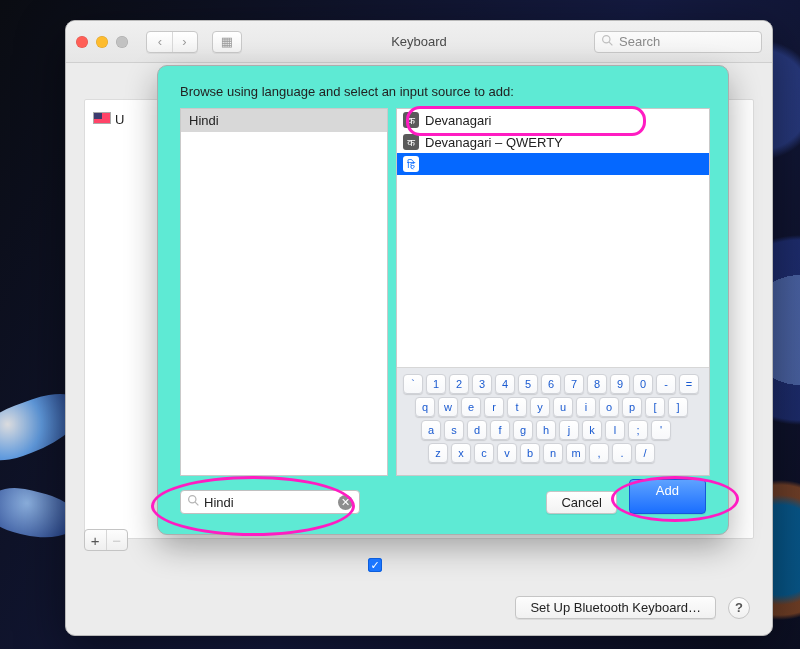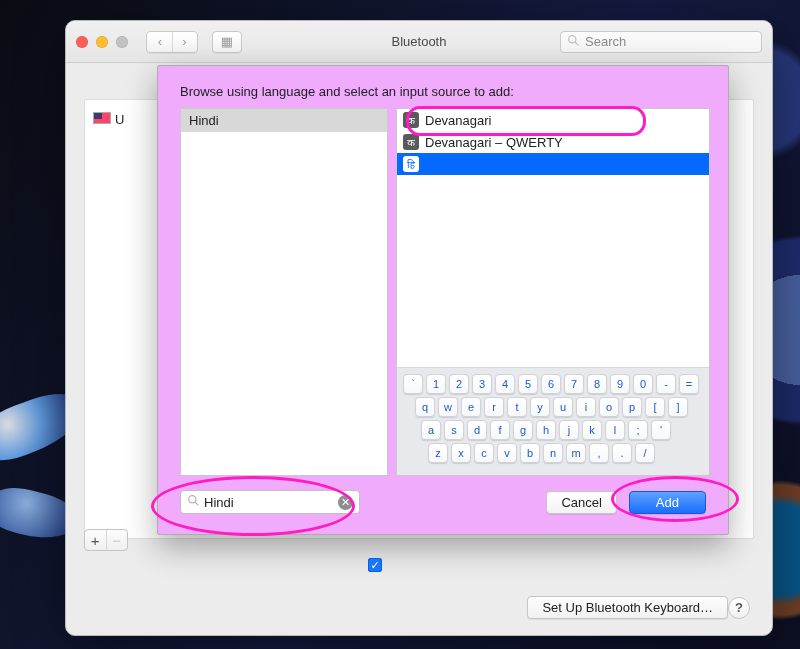--- a/index.html
+++ b/index.html
@@ -73,21 +73,21 @@
   .nav-box span { display:flex; align-items:center; justify-content:center; width:24px; height:100%; }
   .nav-box span + span { border-left: 1px solid #d8d8d8; }
   .apps-box { width: 30px; margin-left: 6px; font-size: 13px; }
   .title-text {
     position: absolute; left: 0; right: 0; text-align: center;
     font-size: 13px; color: #4a4a4a;
     pointer-events: none;
   }
   .search-field {
     margin-left: auto;
-    width: 202px; height: 22px;
+    width: 168px; height: 22px;
     background: linear-gradient(#fbfbfb,#f3f3f3);
     border: 1px solid #c8c8c8;
     border-radius: 4px;
     display: flex; align-items: center;
     padding: 0 6px;
     color: #8a8a8a;
     font-size: 13px;
   }
   .search-field .mag { margin-right: 5px; opacity: .5; font-weight:700; }
 
@@ -113,38 +113,38 @@
   .addrm {
     position: absolute; left: 18px; bottom: 84px;
     width: 44px; height: 22px;
     background: linear-gradient(#fdfdfd,#efefef);
     border:1px solid #c4c4c4;
     border-radius:4px; display:flex;
   }
   .addrm span{flex:1;display:flex;align-items:center;justify-content:center;font-size:15px;color:#555;}
   .addrm span+span{border-left:1px solid #d6d6d6;color:#c9c9c9;}
 
-  .setupbt-row { position: absolute; right: 22px; bottom: 16px; display:flex; align-items:center; gap:0; }
+  .setupbt-row { position: absolute; right: 22px; bottom: 16px; display:flex; align-items:center; gap:12px; }
   .btn {
     background: linear-gradient(#fdfdfd,#f1f1f1);
     border:1px solid #c5c5c5; border-radius:4px;
     padding: 3px 14px; font-size: 13px;
     box-shadow: 0 1px 0 rgba(0,0,0,.07);
   }
   .help-btn { width:22px;height:22px;border-radius:50%;border:1px solid #c5c5c5;
     background:linear-gradient(#fff,#f0f0f0);display:flex;align-items:center;justify-content:center;font-weight:700;color:#555;}
 
   
   .sheet {
     position: absolute;
     left: 91px; top: 44px;
     width: 572px; height: 470px;
-    background: #f0abfc;
+    background: #5eead4;
     border: 1px solid #adadad;
-    border-radius: 2px;
+    border-radius: 10px;
     box-shadow: 0 12px 32px rgba(0,0,0,.32);
   }
   .sheet .heading {
     padding: 18px 0 0 22px;
     font-size: 13px;
   }
   .panes {
     position: absolute; left: 22px; right: 18px; top: 42px; bottom: 58px;
     display: flex; gap: 8px;
   }
@@ -230,21 +230,21 @@
   .sheet-search .mag { opacity:.55; margin-right:4px;font-weight:700; }
   .sheet-search .clear {
     margin-left:auto;
     width:15px;height:15px;border-radius:50%;
     background:#8e8e8e;color:#fff;
     display:flex;align-items:center;justify-content:center;
     font-size:11px;
   }
 
   .sheet-buttons { position:absolute; right: 22px; bottom: 20px; display:flex; gap:12px; }
-  .btn-cancel { background:linear-gradient(#fff,#f2f2f2);}
+  .btn-cancel { background:linear-gradient(#fff,#f2f2f2);margin-top:12px;}
   .btn-add { background: linear-gradient(#5ea2ff,#1a6eff); border-color:#1559d9; color:#fff;
     padding-left: 26px; padding-right: 26px;}
 
   .show-menu {
     position:absolute; left: 210px; bottom: -38px;
     display:flex; align-items:center; gap:6px;
     font-size:13px;
   }
   .show-menu .cb {
     width:14px;height:14px;border-radius:3px;
@@ -276,21 +276,21 @@
       <div class="dot yellow"></div>
       <div class="dot green"></div>
     </div>
     <div class="nav-box">
       <span>‹</span>
       <span>›</span>
     </div>
     <div class="apps-box">
       <span>▦</span>
     </div>
-    <div class="title-text">Bluetooth</div>
+    <div class="title-text">Keyboard</div>
     <div class="search-field">
       <span class="mag">
         <svg class="mag-icon" viewBox="0 0 16 16">
             <circle cx="6.5" cy="6.5" r="4.5" stroke="#888" stroke-width="1.5" fill="none"></circle>
             <line x1="10" y1="10" x2="14" y2="14" stroke="#888" stroke-width="1.5"></line>
           </svg>
       </span>
       <span>Search</span>
     </div>
   </div>

